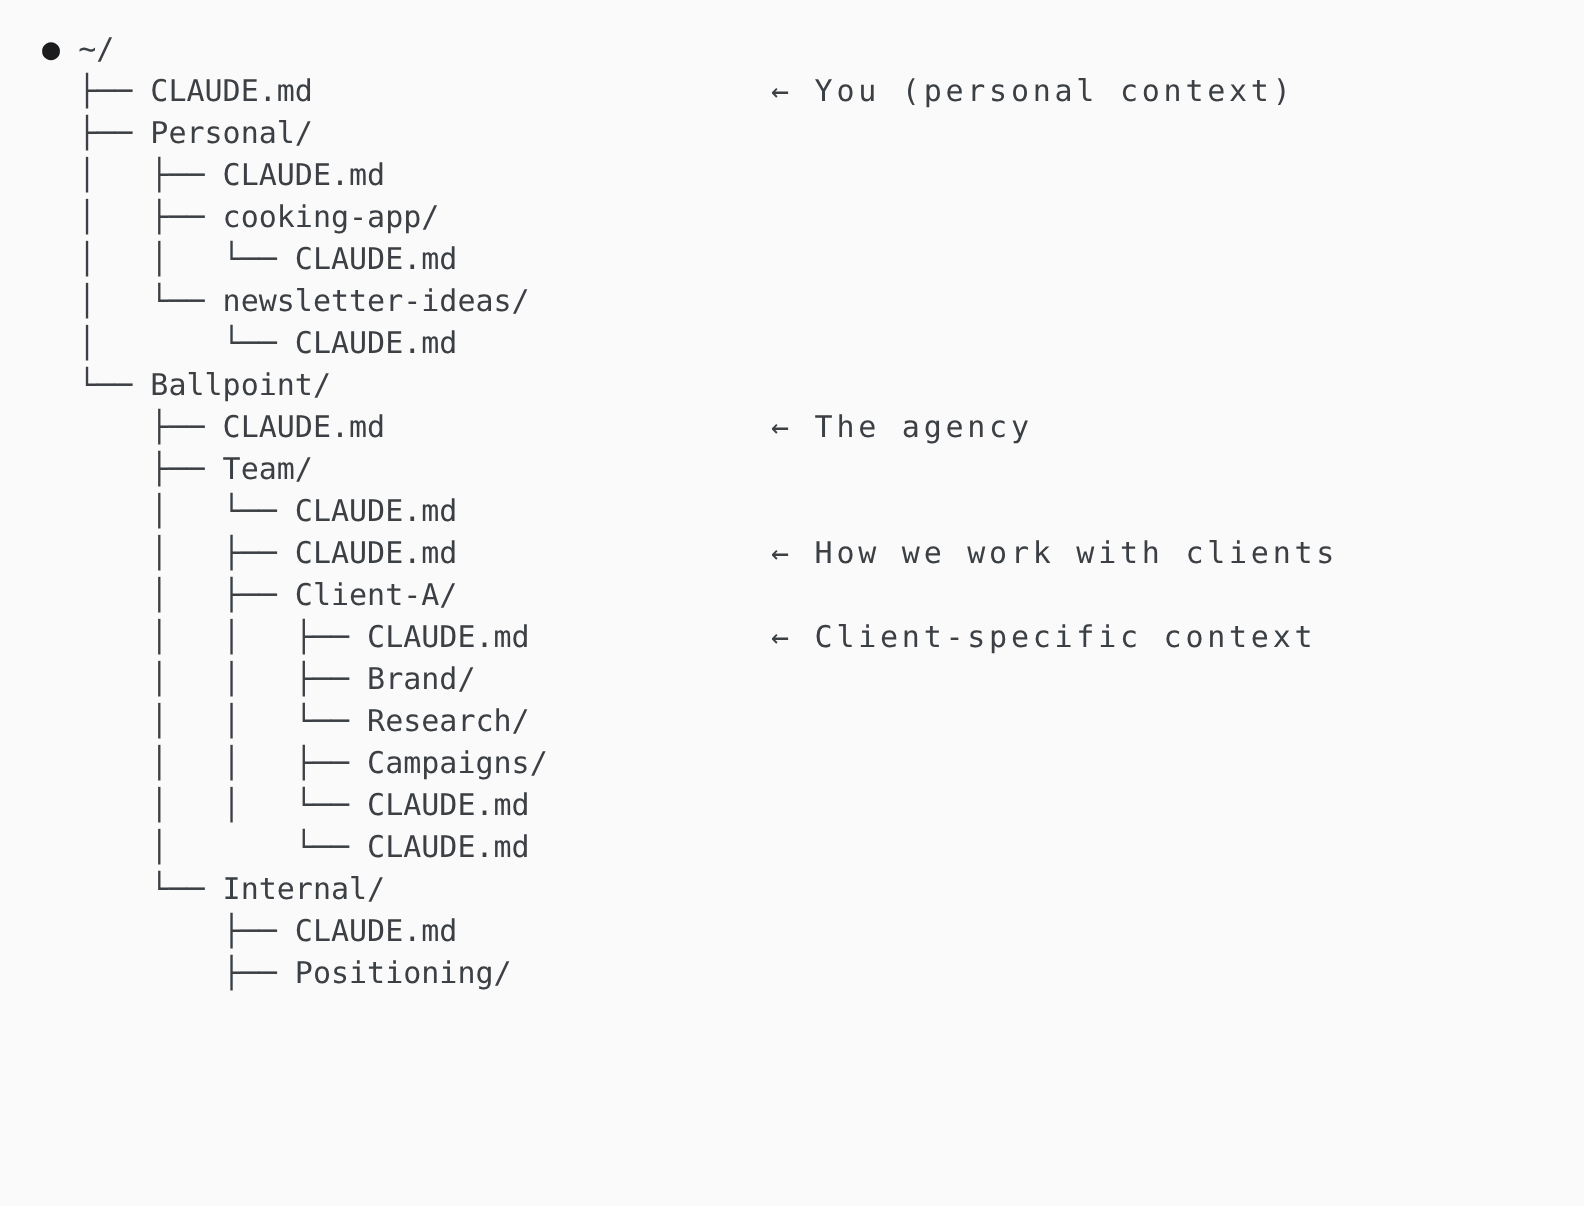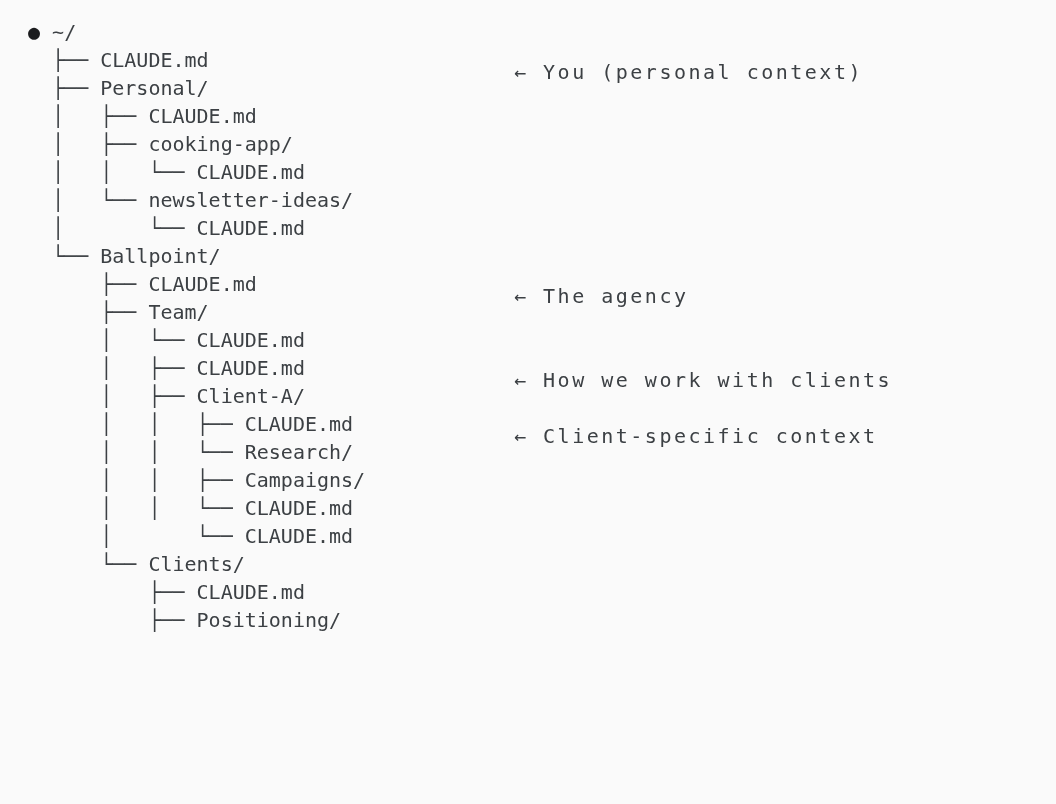--- a/index.html
+++ b/index.html
@@ -26,21 +26,21 @@
   }
   .entry {
     white-space: pre;
   }
   .bullet {
     color: #1b1c1e;
   }
   .note {
     position: absolute;
     left: 486px;
-    top: 12px;
+    top: 0;
     white-space: pre;
     letter-spacing: 2.5px;
     color: #3c4044;
     text-align: center;
   }
 </style>
 </head>
 <body>
 
 <div class="tree">
@@ -54,21 +54,22 @@
   <div class="row"><span class="entry">  │   │   └── CLAUDE.md</span></div>
   <div class="row"><span class="entry">  │   └── newsletter-ideas/</span></div>
   <div class="row"><span class="entry">  │       └── CLAUDE.md</span></div>
   <div class="row"><span class="entry">  └── Ballpoint/</span></div>
   <div class="row"><span class="entry">      ├── CLAUDE.md</span><span class="note">← The agency</span></div>
   <div class="row"><span class="entry">      ├── Team/</span></div>
   <div class="row"><span class="entry">      │   └── CLAUDE.md</span></div>
   <div class="row"><span class="entry">      │   ├── CLAUDE.md</span><span class="note">← How we work with clients</span></div>
   <div class="row"><span class="entry">      │   ├── Client-A/</span></div>
   <div class="row"><span class="entry">      │   │   ├── CLAUDE.md</span><span class="note">← Client-specific context</span></div>
+  <div class="row"><span class="entry">      │   │   ├── Brand/</span></div>
   <div class="row"><span class="entry">      │   │   └── Research/</span></div>
   <div class="row"><span class="entry">      │   │   ├── Campaigns/</span></div>
   <div class="row"><span class="entry">      │   │   └── CLAUDE.md</span></div>
   <div class="row"><span class="entry">      │       └── CLAUDE.md</span></div>
-  <div class="row"><span class="entry">      └── Clients/</span></div>
+  <div class="row"><span class="entry">      └── Internal/</span></div>
   <div class="row"><span class="entry">          ├── CLAUDE.md</span></div>
   <div class="row"><span class="entry">          ├── Positioning/</span></div>
 
 </div>
 
 </body></html>

